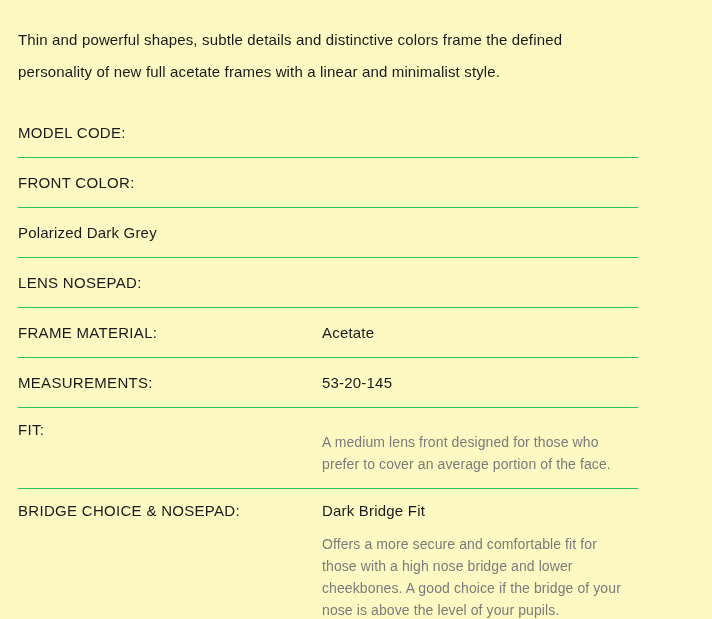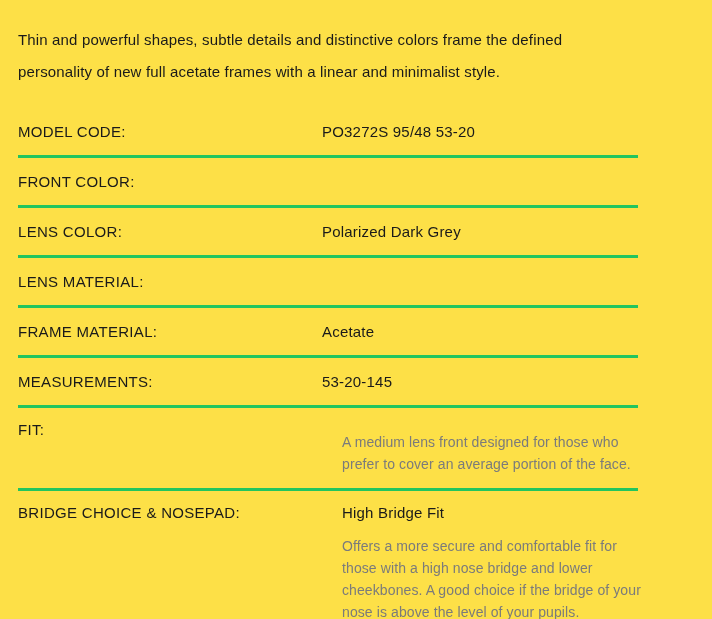--- a/index.html
+++ b/index.html
@@ -7,45 +7,44 @@
   body {
     font-family: "Liberation Sans", sans-serif;
     color: #1a1a1a;
     -webkit-font-smoothing: antialiased;
   }
   .page {
     width: 712px;
     height: 619px;
     overflow: hidden;
     padding: 24px 0 0 18px;
-    background: #fde047;
+    background: #fef9c3;
   }
   .intro {
     width: 604px;
     font-size: 15px;
     line-height: 32px;
     letter-spacing: 0.15px;
     margin: 0;
     color: #1a1a1a;
   }
   .spec-table {
     margin-top: 20px;
     width: 620px;
   }
   .spec-row {
     display: flex;
     align-items: center;
     height: 50px;
-    border-bottom: 3px solid #22c55e;
+    border-bottom: 1px solid #22c55e;
   }
   .spec-row.detail {
     align-items: flex-start;
     height: auto;
     padding: 11px 0 13px 0;
-    gap: 20px;
   }
   .spec-row.last {
     border-bottom: none;
   }
   .spec-label {
     flex: 0 0 304px;
     width: 304px;
     font-size: 15px;
     letter-spacing: 0.3px;
     color: #1a1a1a;
@@ -78,38 +77,34 @@
 <body>
 
 <div class="page">
 
   <p class="intro">Thin and powerful shapes, subtle details and distinctive colors frame the defined personality of new full acetate frames with a linear and minimalist style.</p>
 
   <div class="spec-table">
 
     <div class="spec-row">
       <div class="spec-label">MODEL CODE:</div>
-      <div class="spec-value-cell">
-        <div class="spec-value">PO3272S 95/48 53-20</div>
-      </div>
     </div>
 
     <div class="spec-row">
       <div class="spec-label">FRONT COLOR:</div>
     </div>
 
     <div class="spec-row">
-      <div class="spec-label">LENS COLOR:</div>
       <div class="spec-value-cell">
         <div class="spec-value">Polarized Dark Grey</div>
       </div>
     </div>
 
     <div class="spec-row">
-      <div class="spec-label">LENS MATERIAL:</div>
+      <div class="spec-label">LENS NOSEPAD:</div>
     </div>
 
     <div class="spec-row">
       <div class="spec-label">FRAME MATERIAL:</div>
       <div class="spec-value-cell">
         <div class="spec-value">Acetate</div>
       </div>
     </div>
 
     <div class="spec-row">
@@ -122,19 +117,19 @@
     <div class="spec-row detail">
       <div class="spec-label">FIT:</div>
       <div class="spec-value-cell">
         <div class="spec-description">A medium lens front designed for those who prefer to cover an average portion of the face.</div>
       </div>
     </div>
 
     <div class="spec-row detail last">
       <div class="spec-label">BRIDGE CHOICE &amp; NOSEPAD:</div>
       <div class="spec-value-cell">
-        <div class="spec-value">High Bridge Fit</div>
+        <div class="spec-value">Dark Bridge Fit</div>
         <div class="spec-description">Offers a more secure and comfortable fit for those with a high nose bridge and lower cheekbones. A good choice if the bridge of your nose is above the level of your pupils.</div>
       </div>
     </div>
 
   </div>
 </div>
 
 </body></html>

